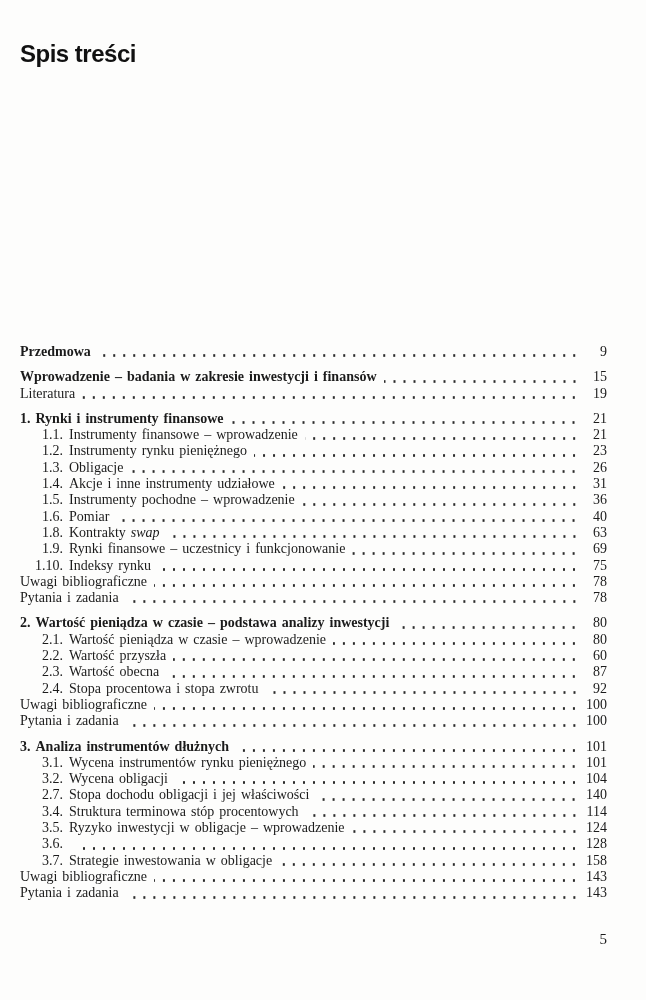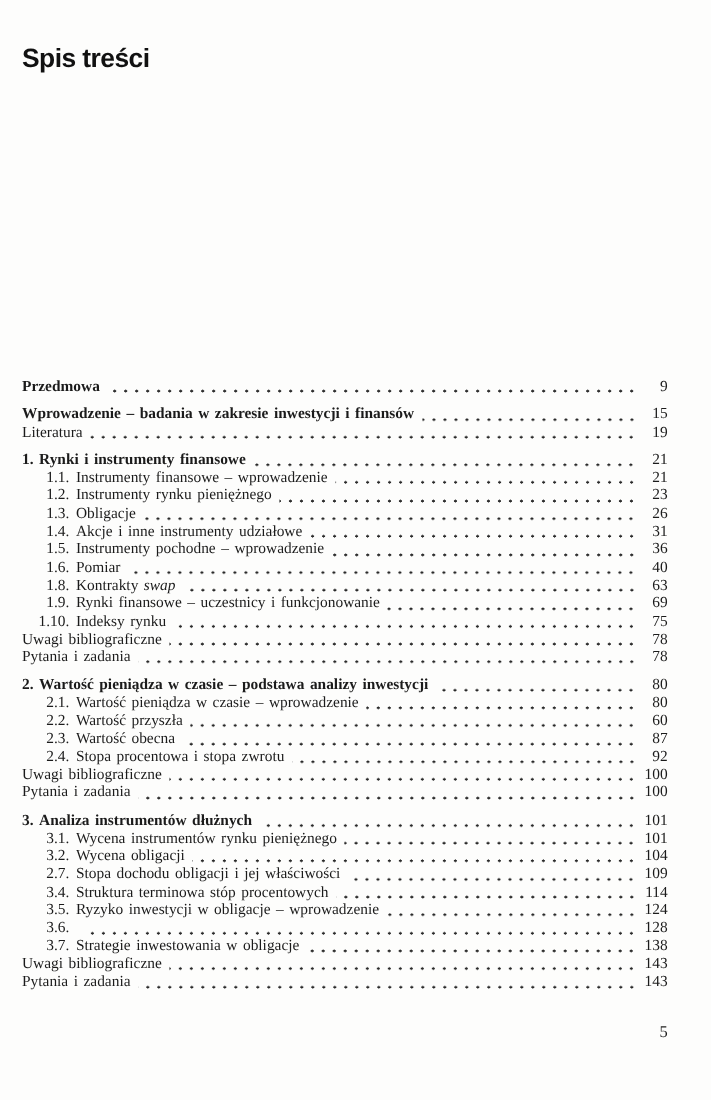--- a/index.html
+++ b/index.html
@@ -236,21 +236,21 @@
     <div class="row lvl2">
       <span class="num">3.2.</span>
       <span class="label">Wycena obligacji</span>
       <span class="leader"></span>
       <span class="pagenum">104</span>
     </div>
     <div class="row lvl2">
       <span class="num">2.7.</span>
       <span class="label">Stopa dochodu obligacji i jej właściwości</span>
       <span class="leader"></span>
-      <span class="pagenum">109</span>
+      <span class="pagenum">140</span>
     </div>
     <div class="row lvl2">
       <span class="num">3.4.</span>
       <span class="label">Struktura terminowa stóp procentowych</span>
       <span class="leader"></span>
       <span class="pagenum">114</span>
     </div>
     <div class="row lvl2">
       <span class="num">3.5.</span>
       <span class="label">Ryzyko inwestycji w obligacje – wprowadzenie</span>
@@ -259,21 +259,21 @@
     </div>
     <div class="row lvl2">
       <span class="num">3.6.</span>
       <span class="leader"></span>
       <span class="pagenum">128</span>
     </div>
     <div class="row lvl2">
       <span class="num">3.7.</span>
       <span class="label">Strategie inwestowania w obligacje</span>
       <span class="leader"></span>
-      <span class="pagenum">138</span>
+      <span class="pagenum">158</span>
     </div>
     <div class="row lvl0">
       <span class="label">Uwagi bibliograficzne</span>
       <span class="leader"></span>
       <span class="pagenum">143</span>
     </div>
     <div class="row lvl0">
       <span class="label">Pytania i zadania</span>
       <span class="leader"></span>
       <span class="pagenum">143</span>

